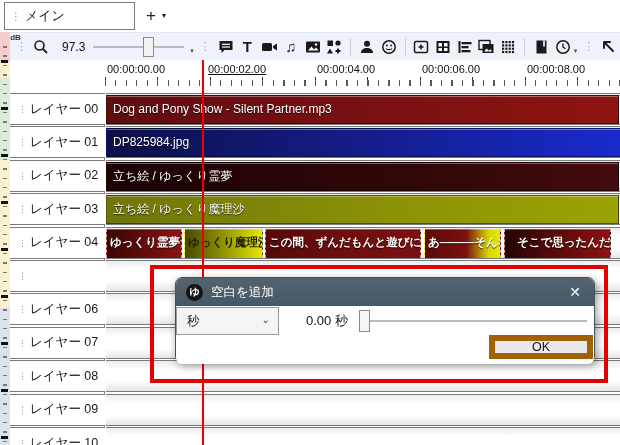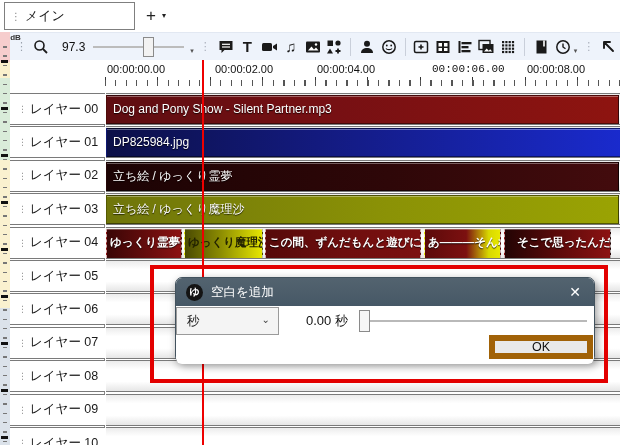--- a/index.html
+++ b/index.html
@@ -245,23 +245,23 @@
     <div class="db-zone" style="top:46px;height:82px;background:#d9ecd9;"></div>
     <div class="db-zone" style="top:128px;height:148px;background:#faf1cf;"></div>
     <div class="db-zone" style="top:276px;height:137px;background:#dbe2ea;"></div>
     <div class="db-ticks-small"></div>
     <div class="db-ticks-big"></div>
     <div class="db-label">dB</div>
   </div>
 
   <div class="ruler">
     <span class="time-label" style="left:97px;">00:00:00.00</span>
-    <span class="time-label" style="left:205px;">00:00:02.00</span>
+    <span class="time-label" style="left:198px;text-decoration:underline;">00:00:02.00</span>
     <span class="time-label" style="left:307px;">00:00:04.00</span>
-    <span class="time-label" style="left:422px;font-family:Liberation Mono, monospace;">00:00:06.00</span>
+    <span class="time-label" style="left:412px;">00:00:06.00</span>
     <span class="time-label" style="left:517px;">00:00:08.00</span>
     <div class="ticks-big"></div>
     <div class="ticks-small"></div>
   </div>
 
   <div class="layer-col">
     <div class="layer-row" style="top:0px;">
         <span class="grip">⋮</span>
         <span class="lbl">レイヤー 00</span>
       </div>
@@ -276,21 +276,20 @@
     <div class="layer-row" style="top:100.2px;">
         <span class="grip">⋮</span>
         <span class="lbl">レイヤー 03</span>
       </div>
     <div class="layer-row" style="top:133.6px;">
         <span class="grip">⋮</span>
         <span class="lbl">レイヤー 04</span>
       </div>
     <div class="layer-row" style="top:167px;">
         <span class="grip">⋮</span>
-        <span class="lbl">レイヤー 05</span>
       </div>
     <div class="layer-row" style="top:200.4px;">
         <span class="grip">⋮</span>
         <span class="lbl">レイヤー 06</span>
       </div>
     <div class="layer-row" style="top:233.8px;">
         <span class="grip">⋮</span>
         <span class="lbl">レイヤー 07</span>
       </div>
     <div class="layer-row" style="top:267.2px;">

